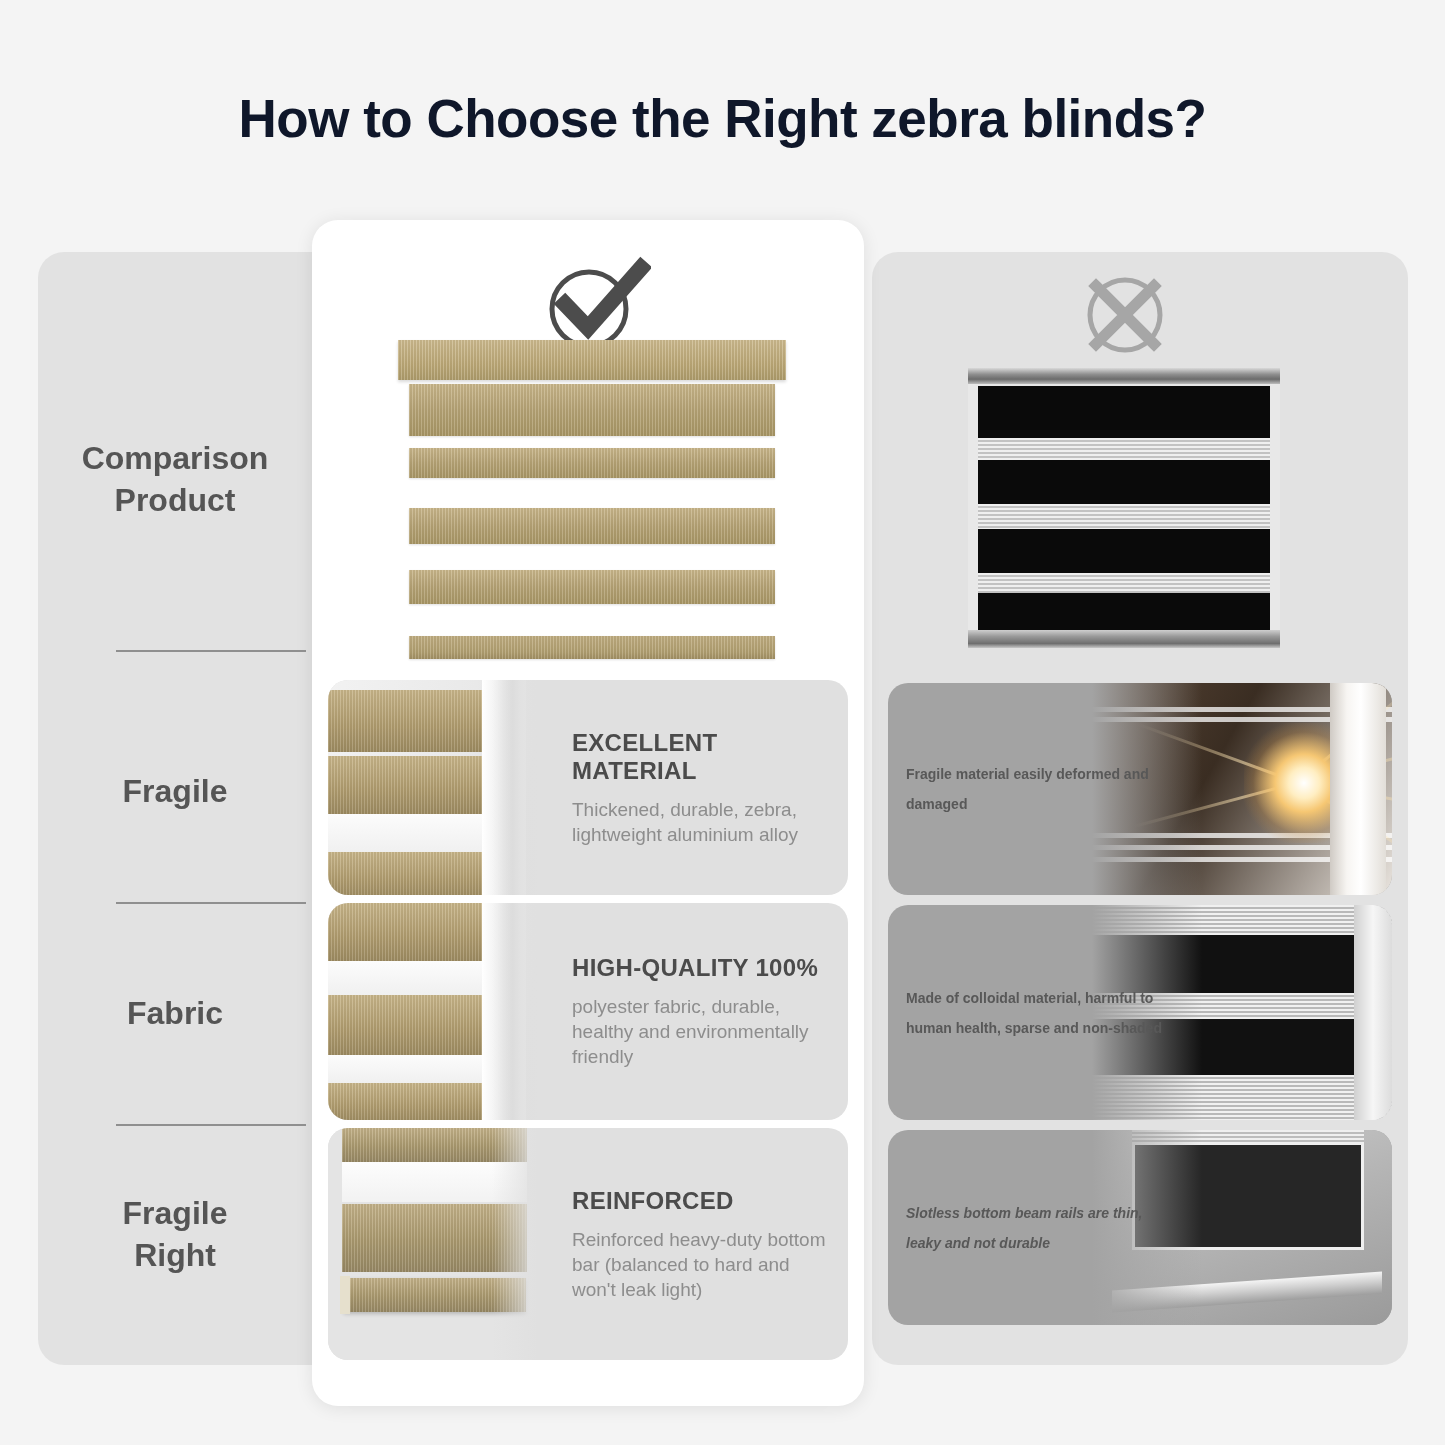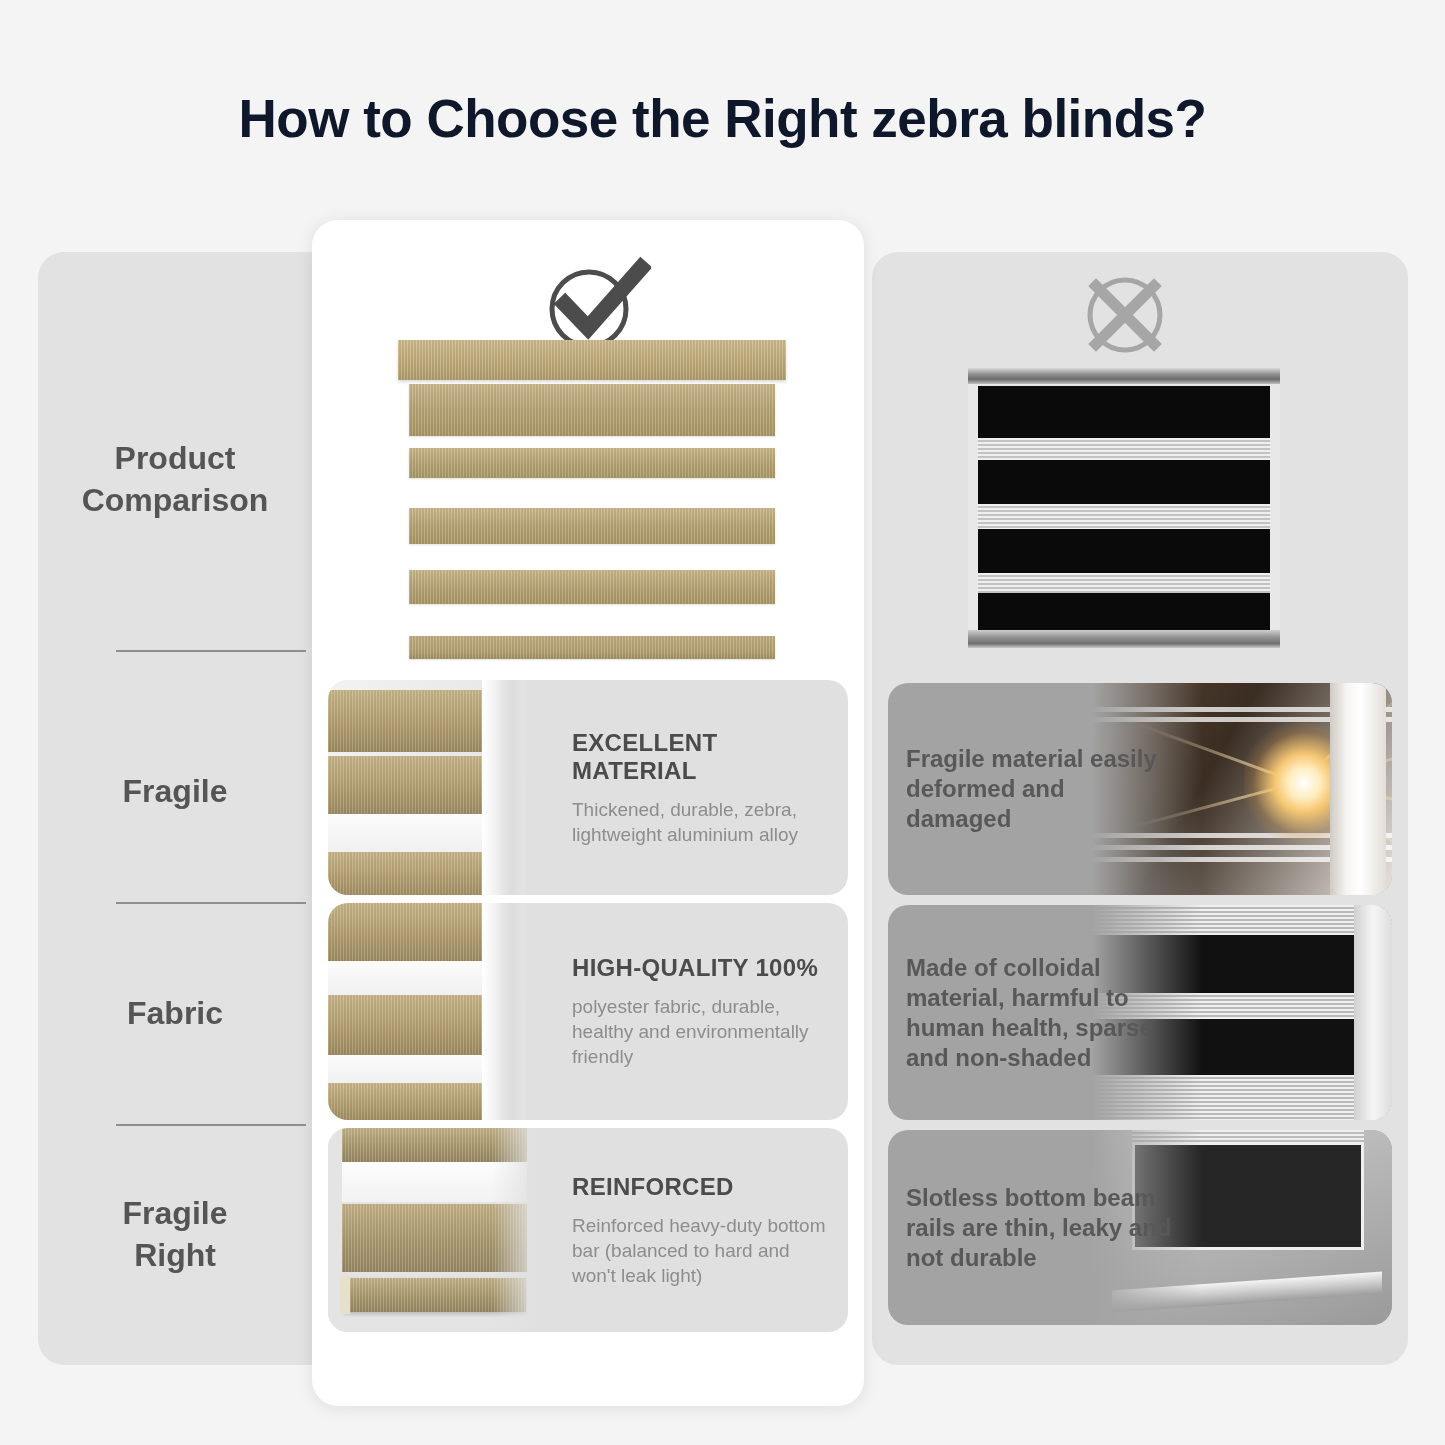--- a/index.html
+++ b/index.html
@@ -104,21 +104,21 @@
   .bzl3{top:205px;height:20px;}
   .bzd4{top:225px;height:37px;}
 
   
   .card-mid{
     position:absolute;left:328px;width:520px;
     background:#e0e0e0;border-radius:20px;overflow:hidden;
   }
   .cm1{top:680px;height:215px;}
   .cm2{top:903px;height:217px;}
-  .cm3{top:1128px;height:204px;}
+  .cm3{top:1128px;height:232px;}
   .card-mid .photo{
     position:absolute;left:0;top:0;width:210px;height:100%;
   }
   .card-mid .photo:after{
     content:"";position:absolute;right:0;top:0;width:46px;height:100%;
     background:linear-gradient(90deg,rgba(224,224,224,0) 0%,rgba(224,224,224,1) 100%);
   }
   .card-mid .txt{
     position:absolute;left:244px;top:0;right:14px;height:100%;
     display:flex;flex-direction:column;justify-content:center;
@@ -154,25 +154,25 @@
       repeating-linear-gradient(90deg,rgba(255,255,255,0.14) 0 1px,rgba(0,0,0,0.06) 1px 3px),
       linear-gradient(180deg,#c4b289 0%,#ab9a6f 55%,#988965 100%);}
 
   
   .card-right{
     position:absolute;left:888px;width:504px;
     background:#a3a3a3;border-radius:20px;overflow:hidden;
   }
   .cr1{top:683px;height:212px;}
   .cr2{top:905px;height:215px;}
-  .cr3{top:1130px;height:195px;}
+  .cr3{top:1130px;height:195px;font-style:italic;}
   .card-right .rtxt{
     position:absolute;left:18px;top:0;width:270px;height:100%;
     display:flex;align-items:center;
-    font-size:24px;font-weight:bold;color:#585858;line-height:30px;
+    font-size:14px;font-weight:bold;color:#585858;line-height:30px;
     z-index:2;
   }
   .card-right .rphoto{
     position:absolute;right:0;top:0;width:300px;height:100%;
   }
   .card-right .rphoto:before{
     content:"";position:absolute;left:0;top:0;width:110px;height:100%;
     background:linear-gradient(90deg,rgba(163,163,163,1) 0%,rgba(163,163,163,0) 100%);
     z-index:2;
   }
@@ -217,22 +217,22 @@
 <div class="page">
 
   <div class="title">How to Choose the Right zebra blinds?</div>
 
   <div class="panel-left"></div>
   <div class="panel-right"></div>
   <div class="panel-mid"></div>
 
   <div class="labels">
     <div class="row-label rl1">
+      <div>Comparison</div>
       <div>Product</div>
-      <div>Comparison</div>
     </div>
     <div class="divider dv1"></div>
 
     <div class="row-label rl2">Fragile</div>
     <div class="divider dv2"></div>
 
     <div class="row-label rl3">Fabric</div>
     <div class="divider dv3"></div>
 
     <div class="row-label rl4">

